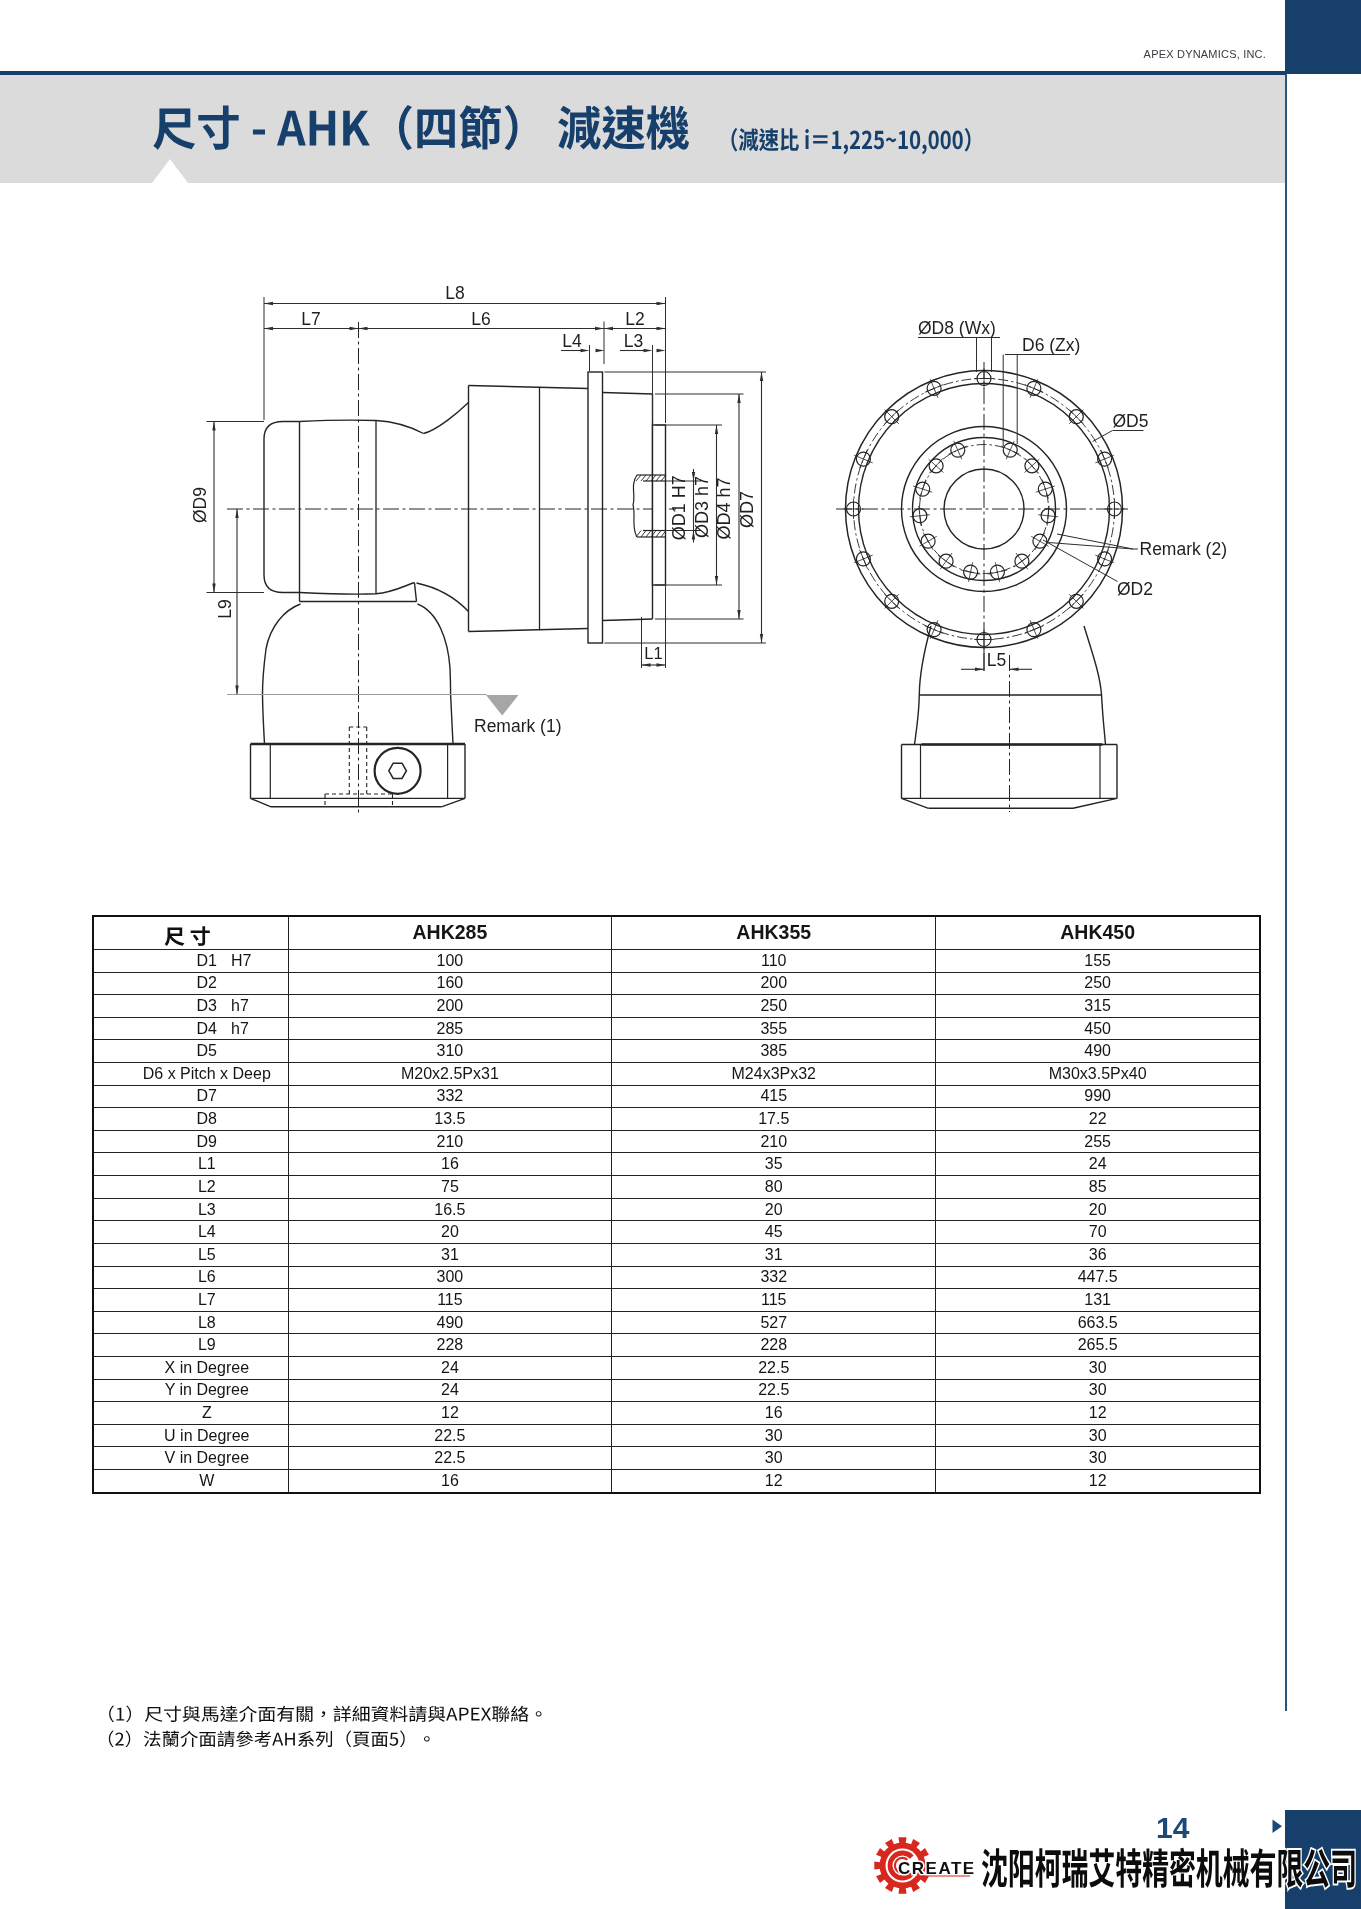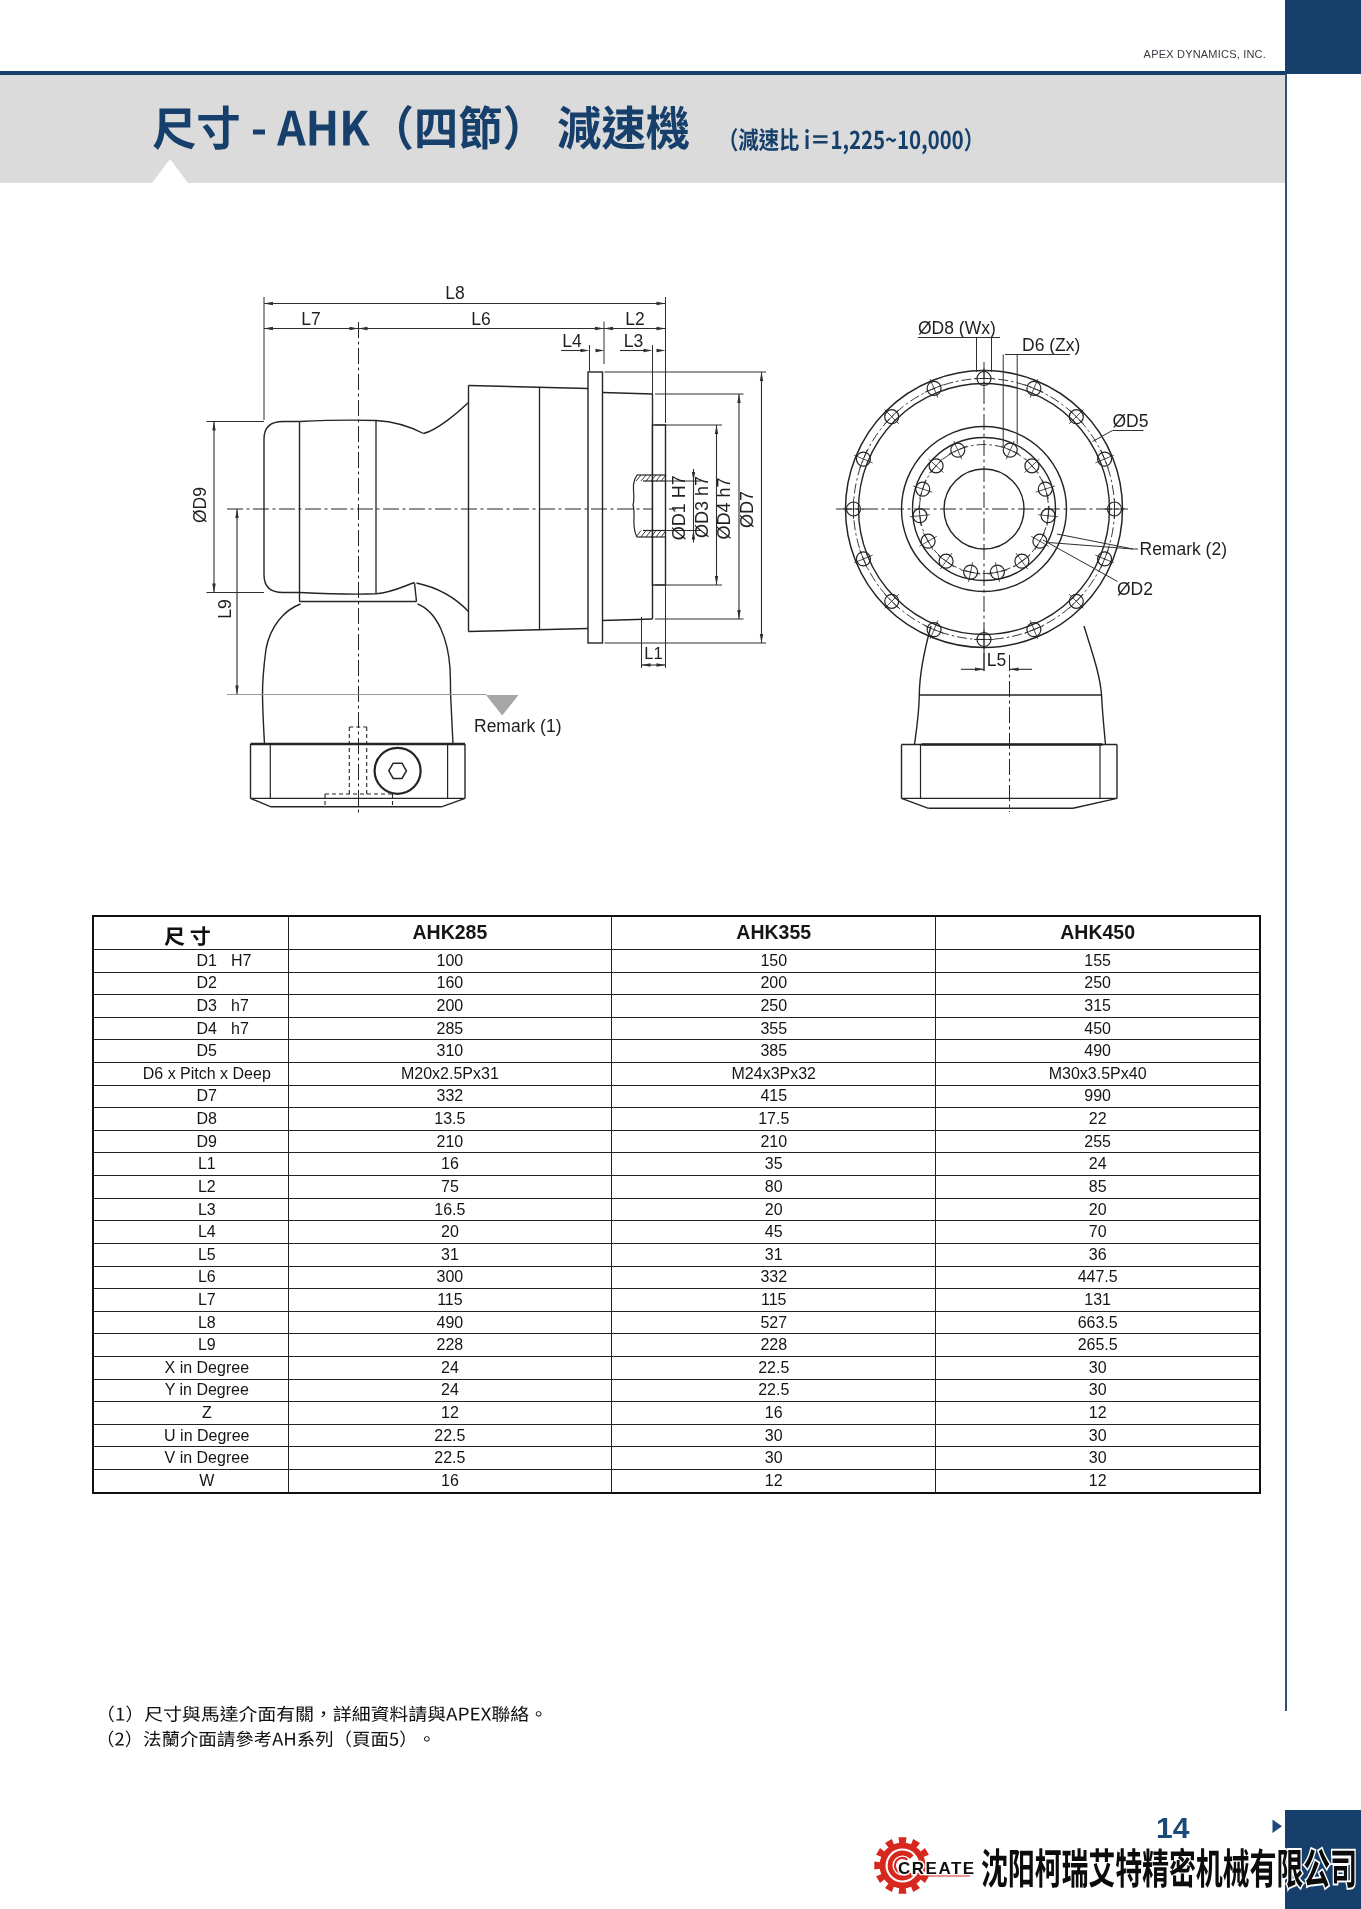--- a/index.html
+++ b/index.html
@@ -304,21 +304,21 @@
       <tbody>
         <tr class="hd">
           <td class="c1"></td>
           <td>AHK285</td>
           <td>AHK355</td>
           <td>AHK450</td>
         </tr>
         <tr>
           <td class="c1"><span class="nm">D1</span><span class="tol">H7</span></td>
           <td>100</td>
-          <td>150</td>
+          <td>110</td>
           <td>155</td>
         </tr>
         <tr>
           <td class="c1"><span class="nm">D2</span></td>
           <td>160</td>
           <td>200</td>
           <td>250</td>
         </tr>
         <tr>
           <td class="c1"><span class="nm">D3</span><span class="tol">h7</span></td>

